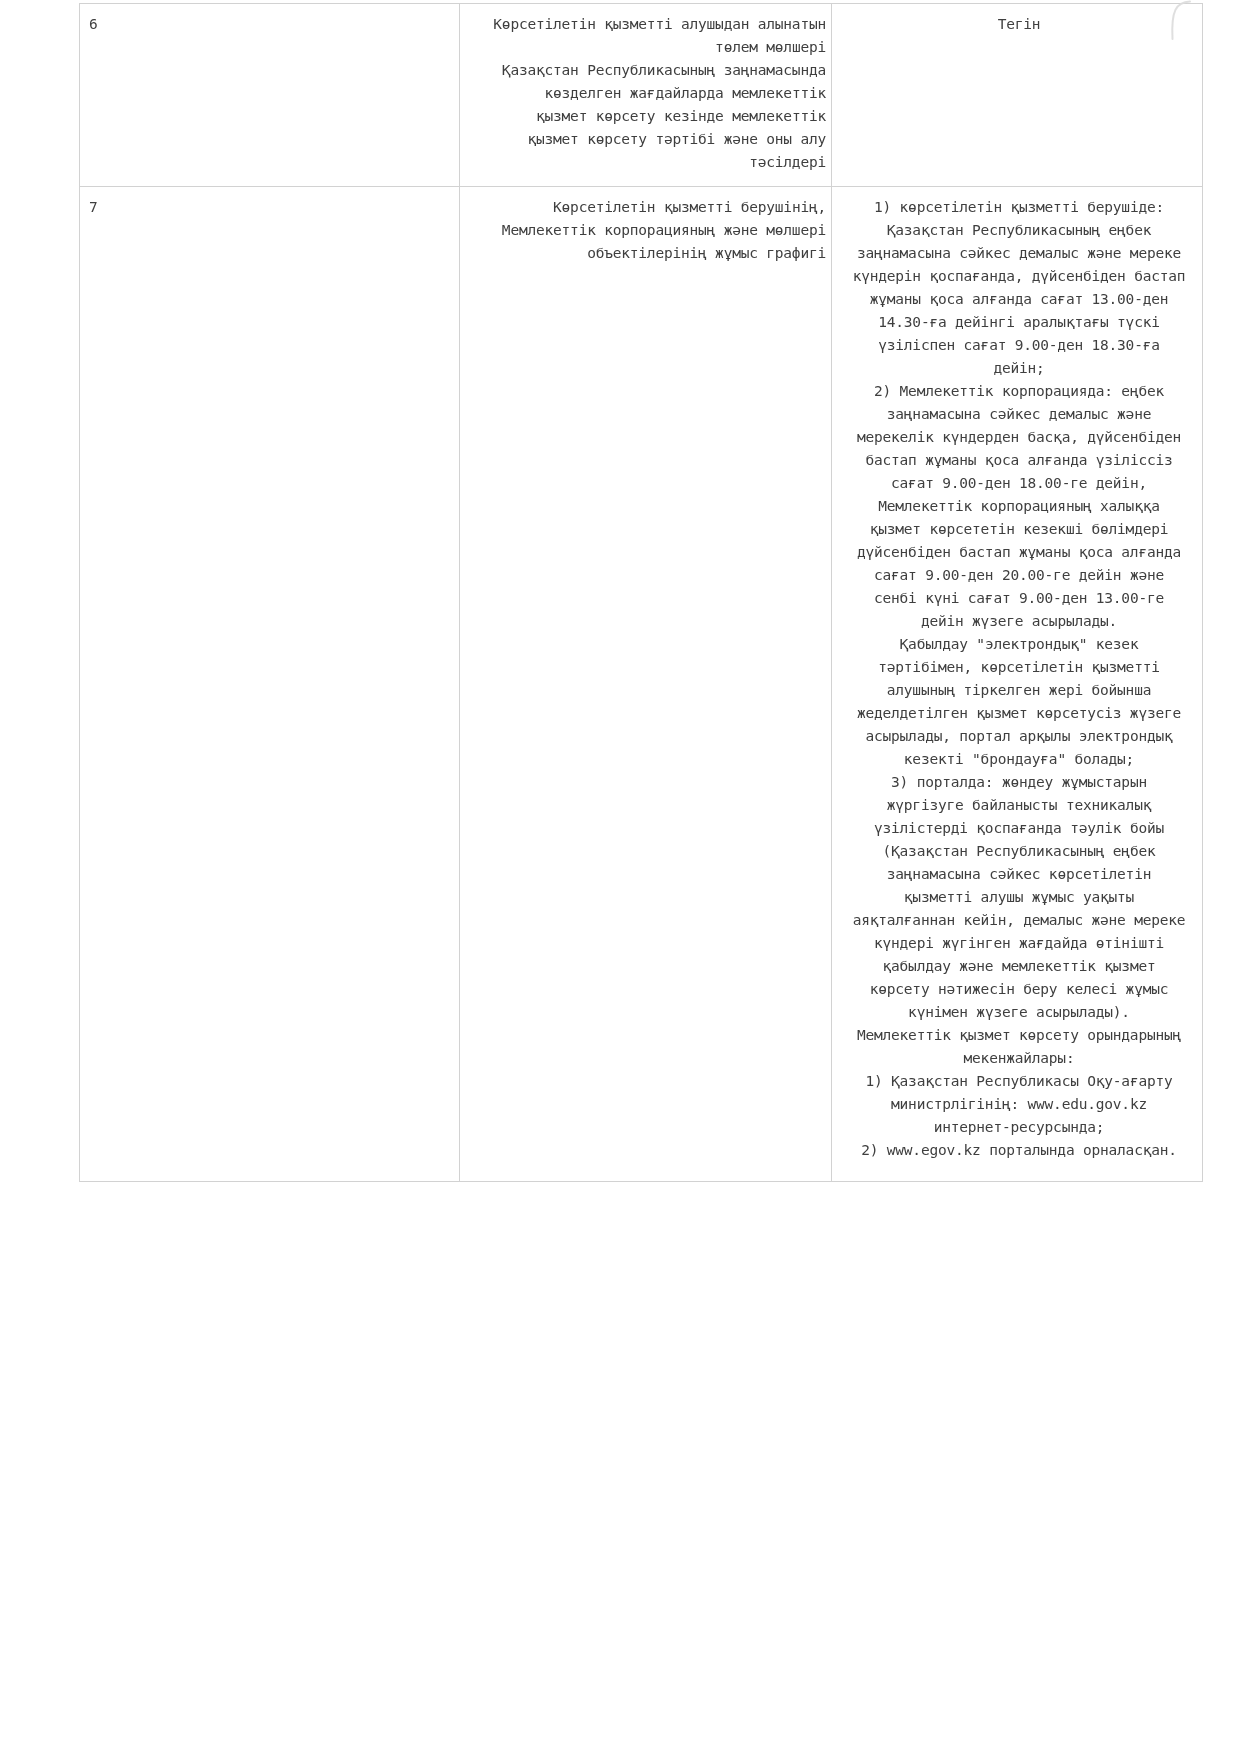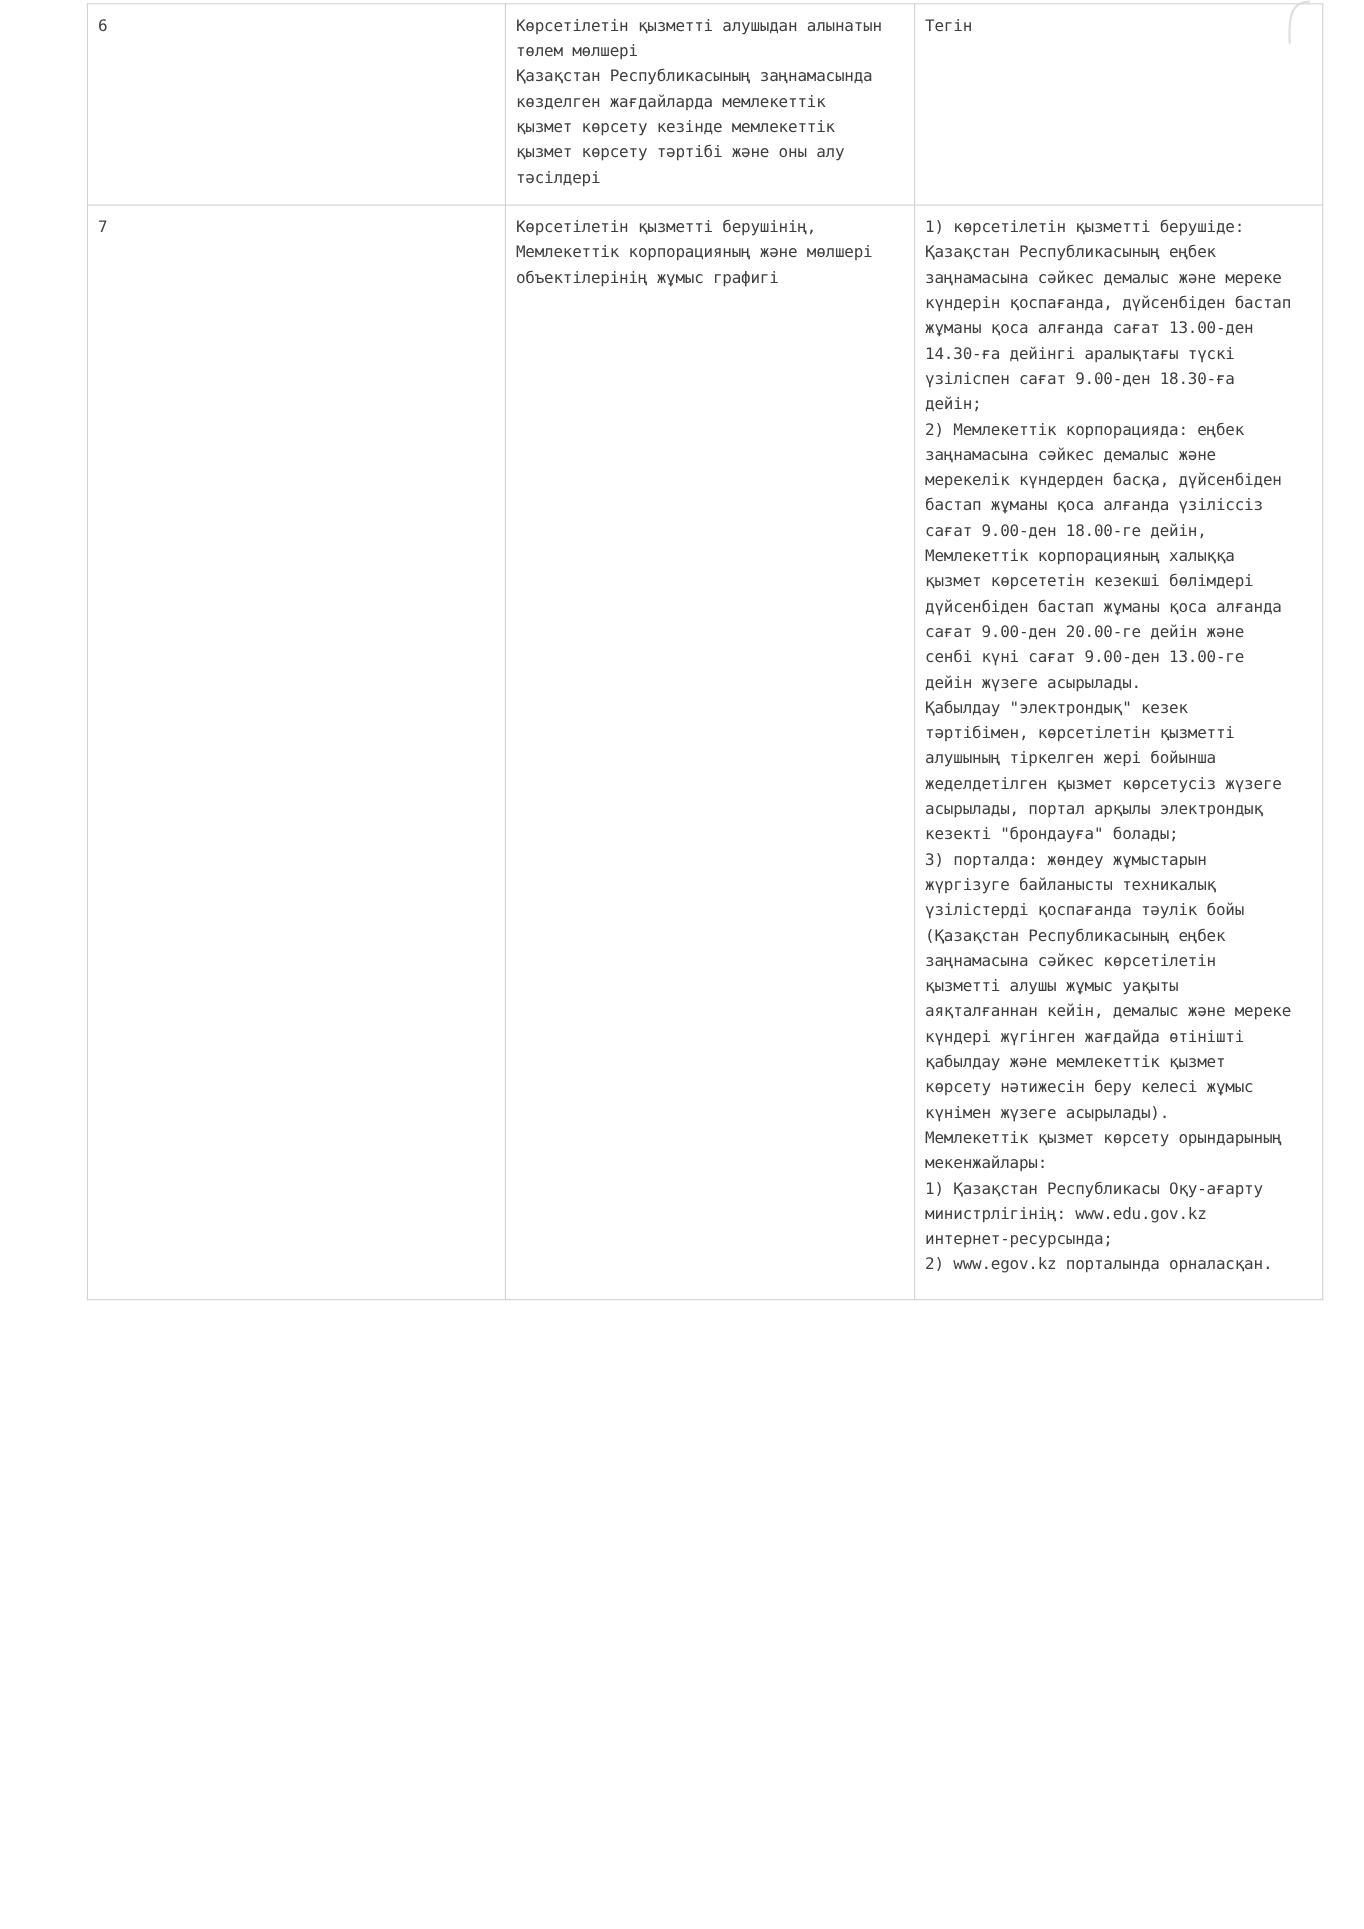--- a/index.html
+++ b/index.html
@@ -28,22 +28,22 @@
     padding: 9px 5px 9px 9px;
     color: #3f3f3f;
     font-family: "DejaVu Sans Mono", "Liberation Mono", monospace;
     font-size: 14.5px;
     line-height: 23px;
     white-space: pre-wrap;
     word-wrap: break-word;
     letter-spacing: -0.2px;
   }
   td.col-num   { width: 365px; }
-  td.col-name  { width: 357px; }
-  td.col-value { width: 356px; }
+  td.col-name  { width: 357px; text-align: right; }
+  td.col-value { width: 356px; text-align: center; }
   tr.row-6 td { height: 164px; }   
   tr.row-7 td { height: 976px; }   
   .corner-curve {
     position: absolute;
     left: 1164px;
     top: 0px;
     width: 28px;
     height: 42px;
     pointer-events: none;
   }

